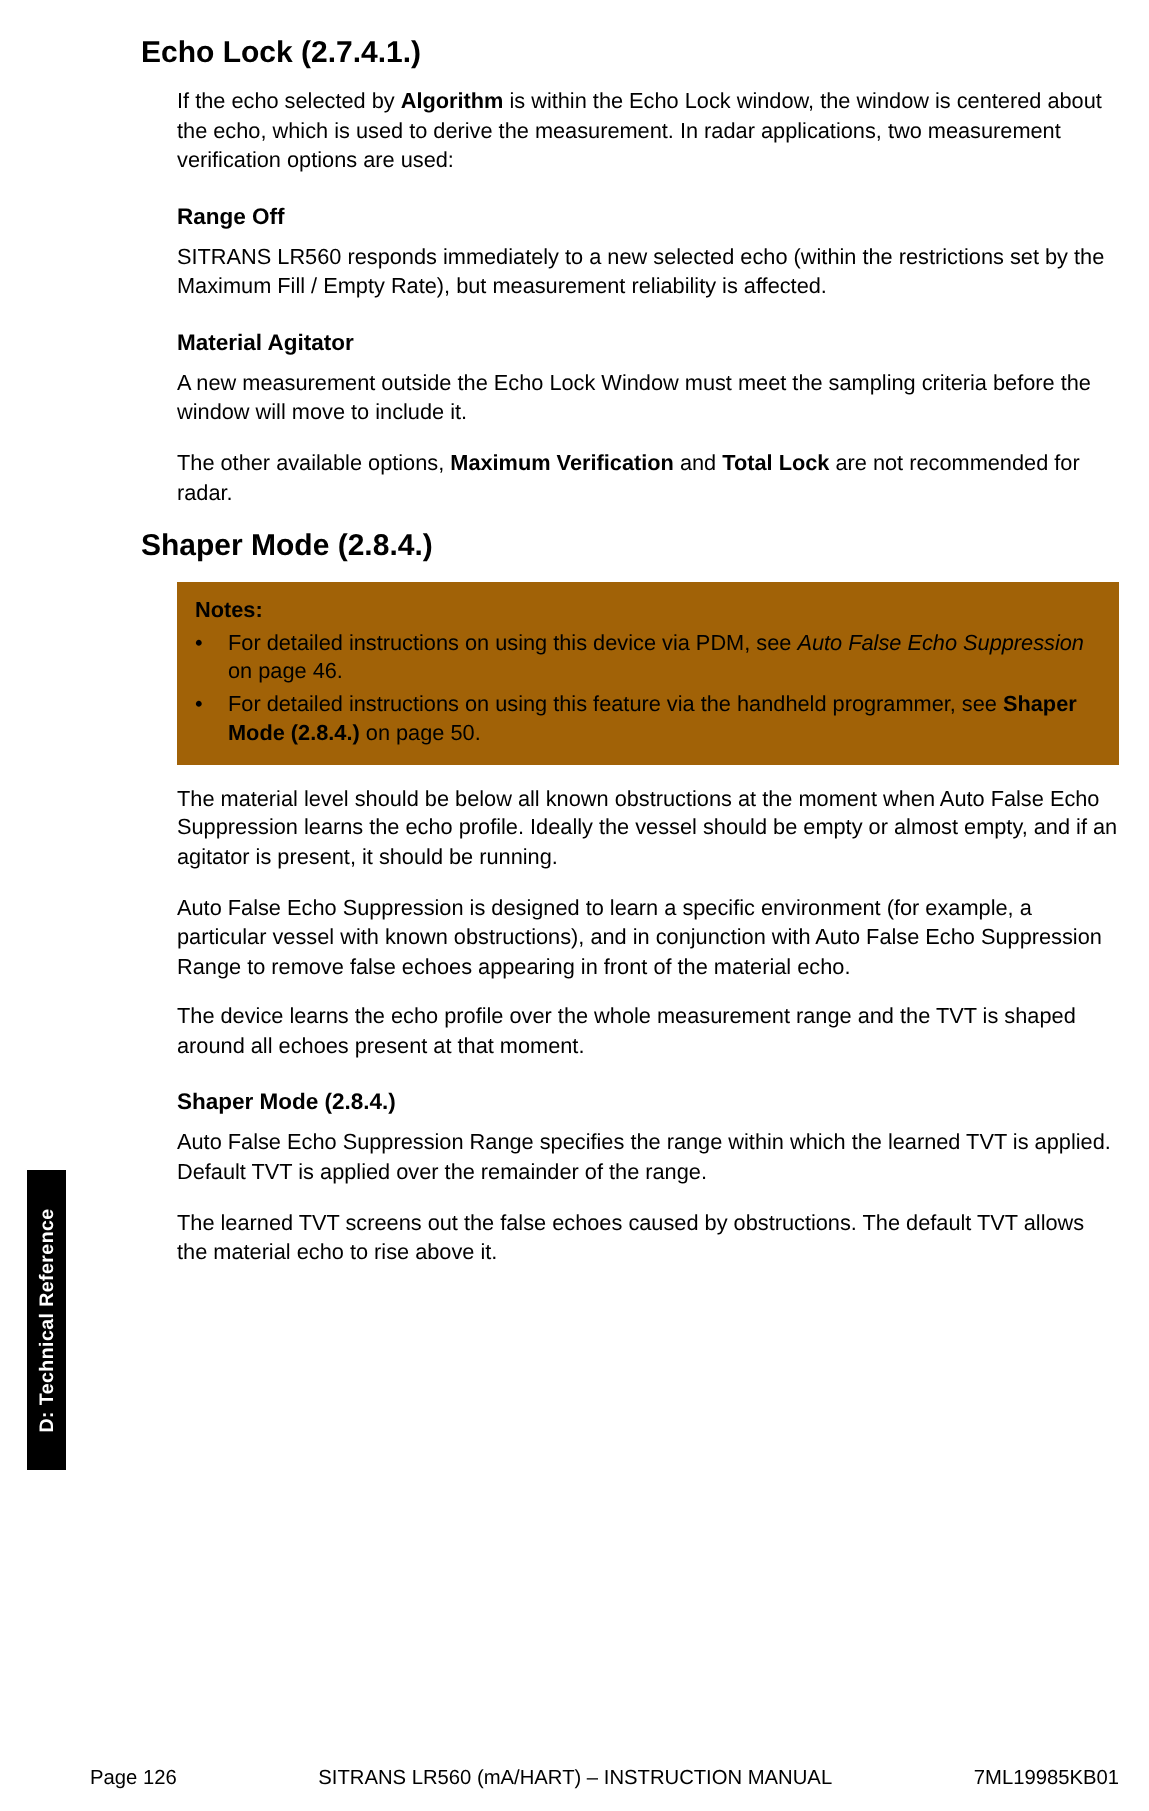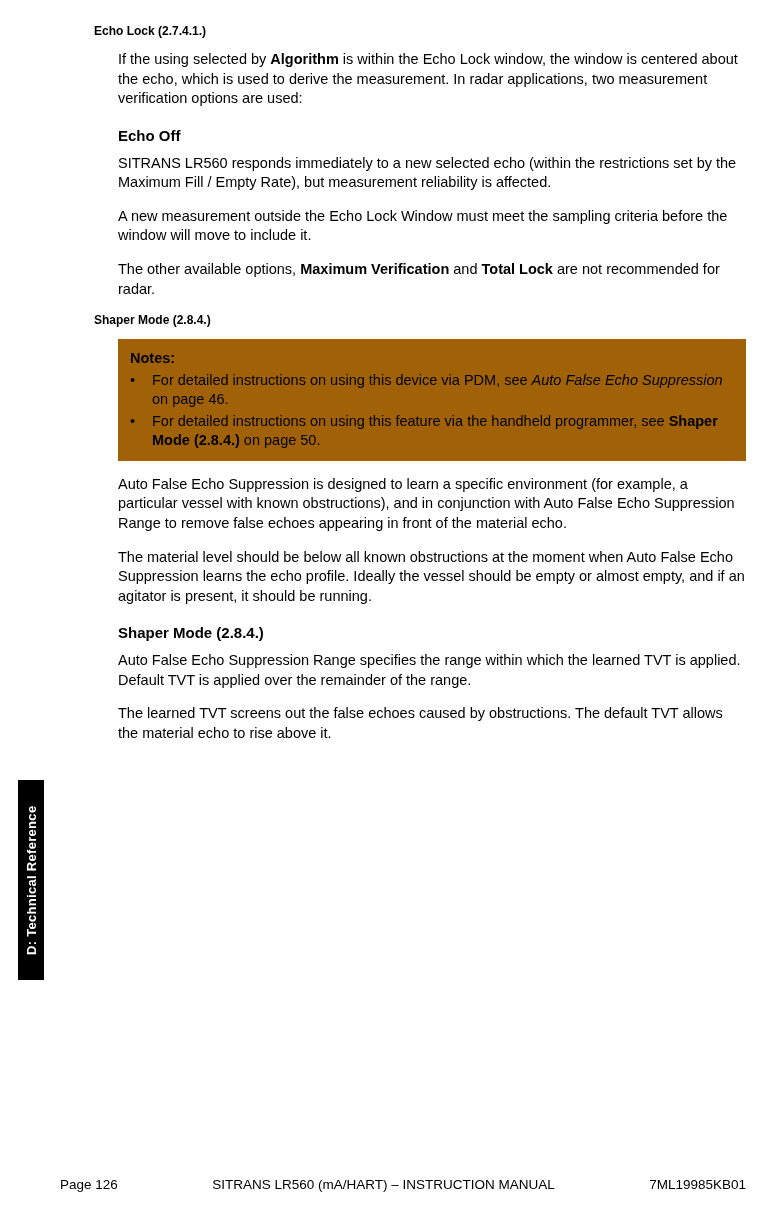--- a/index.html
+++ b/index.html
@@ -15,21 +15,21 @@
     position: absolute;
     top: 20px;
     left: 60px;
     right: 20px;
     bottom: 50px;
   }
   .content {
     padding-left: 34px;
   }
   .h1 {
-    font-size: 12px;
+    font-size: 20px;
     font-weight: bold;
     margin: 4px 0 12px 0;
   }
   .h2 {
     font-size: 15px;
     font-weight: bold;
     margin: 18px 0 10px 0;
   }
   .body-indent {
     padding-left: 24px;
@@ -95,26 +95,27 @@
 
 <div class="sidetab">D: Technical Reference</div>
 
 <div class="page">
   <div class="content">
 
     <div class="h1">Echo Lock (2.7.4.1.)</div>
 
     <div class="body-indent">
       <p class="para">
-        <span>If the using selected by </span><span class="bold">Algorithm</span><span> is within the Echo Lock window, the window is centered about the echo, which is used to derive the measurement. In radar applications, two measurement verification options are used:</span>
+        <span>If the echo selected by </span><span class="bold">Algorithm</span><span> is within the Echo Lock window, the window is centered about the echo, which is used to derive the measurement. In radar applications, two measurement verification options are used:</span>
       </p>
 
-      <div class="h2">Echo Off</div>
+      <div class="h2">Range Off</div>
       <p class="para">SITRANS LR560 responds immediately to a new selected echo (within the restrictions set by the Maximum Fill / Empty Rate), but measurement reliability is affected.</p>
 
+      <div class="h2">Material Agitator</div>
       <p class="para">A new measurement outside the Echo Lock Window must meet the sampling criteria before the window will move to include it.</p>
       <p class="para">
         <span>The other available options, </span><span class="bold">Maximum Verification</span><span> and </span><span class="bold">Total Lock</span><span> are not recommended for radar.</span>
       </p>
     </div>
 
     <div class="h1">Shaper Mode (2.8.4.)</div>
 
     <div class="body-indent">
       <div class="notes-box">
@@ -126,22 +127,23 @@
           </div>
         </div>
         <div class="bullet">
           <div class="dot">•</div>
           <div class="txt">
             <span>For detailed instructions on using this feature via the handheld programmer, see </span><span class="bold">Shaper Mode (2.8.4.)</span><span> on page 50.</span>
           </div>
         </div>
       </div>
 
+      <p class="para">The material level should be below all known obstructions at the moment when Auto False Echo Suppression learns the echo profile. Ideally the vessel should be empty or almost empty, and if an agitator is present, it should be running.</p>
       <p class="para">Auto False Echo Suppression is designed to learn a specific environment (for example, a particular vessel with known obstructions), and in conjunction with Auto False Echo Suppression Range to remove false echoes appearing in front of the material echo.</p>
-      <p class="para">The material level should be below all known obstructions at the moment when Auto False Echo Suppression learns the echo profile. Ideally the vessel should be empty or almost empty, and if an agitator is present, it should be running.</p>
+      <p class="para">The device learns the echo profile over the whole measurement range and the TVT is shaped around all echoes present at that moment.</p>
 
       <div class="h2">Shaper Mode (2.8.4.)</div>
       <p class="para">Auto False Echo Suppression Range specifies the range within which the learned TVT is applied. Default TVT is applied over the remainder of the range.</p>
       <p class="para">The learned TVT screens out the false echoes caused by obstructions. The default TVT allows the material echo to rise above it.</p>
     </div>
 
   </div>
 </div>
 
 <div class="footer">

